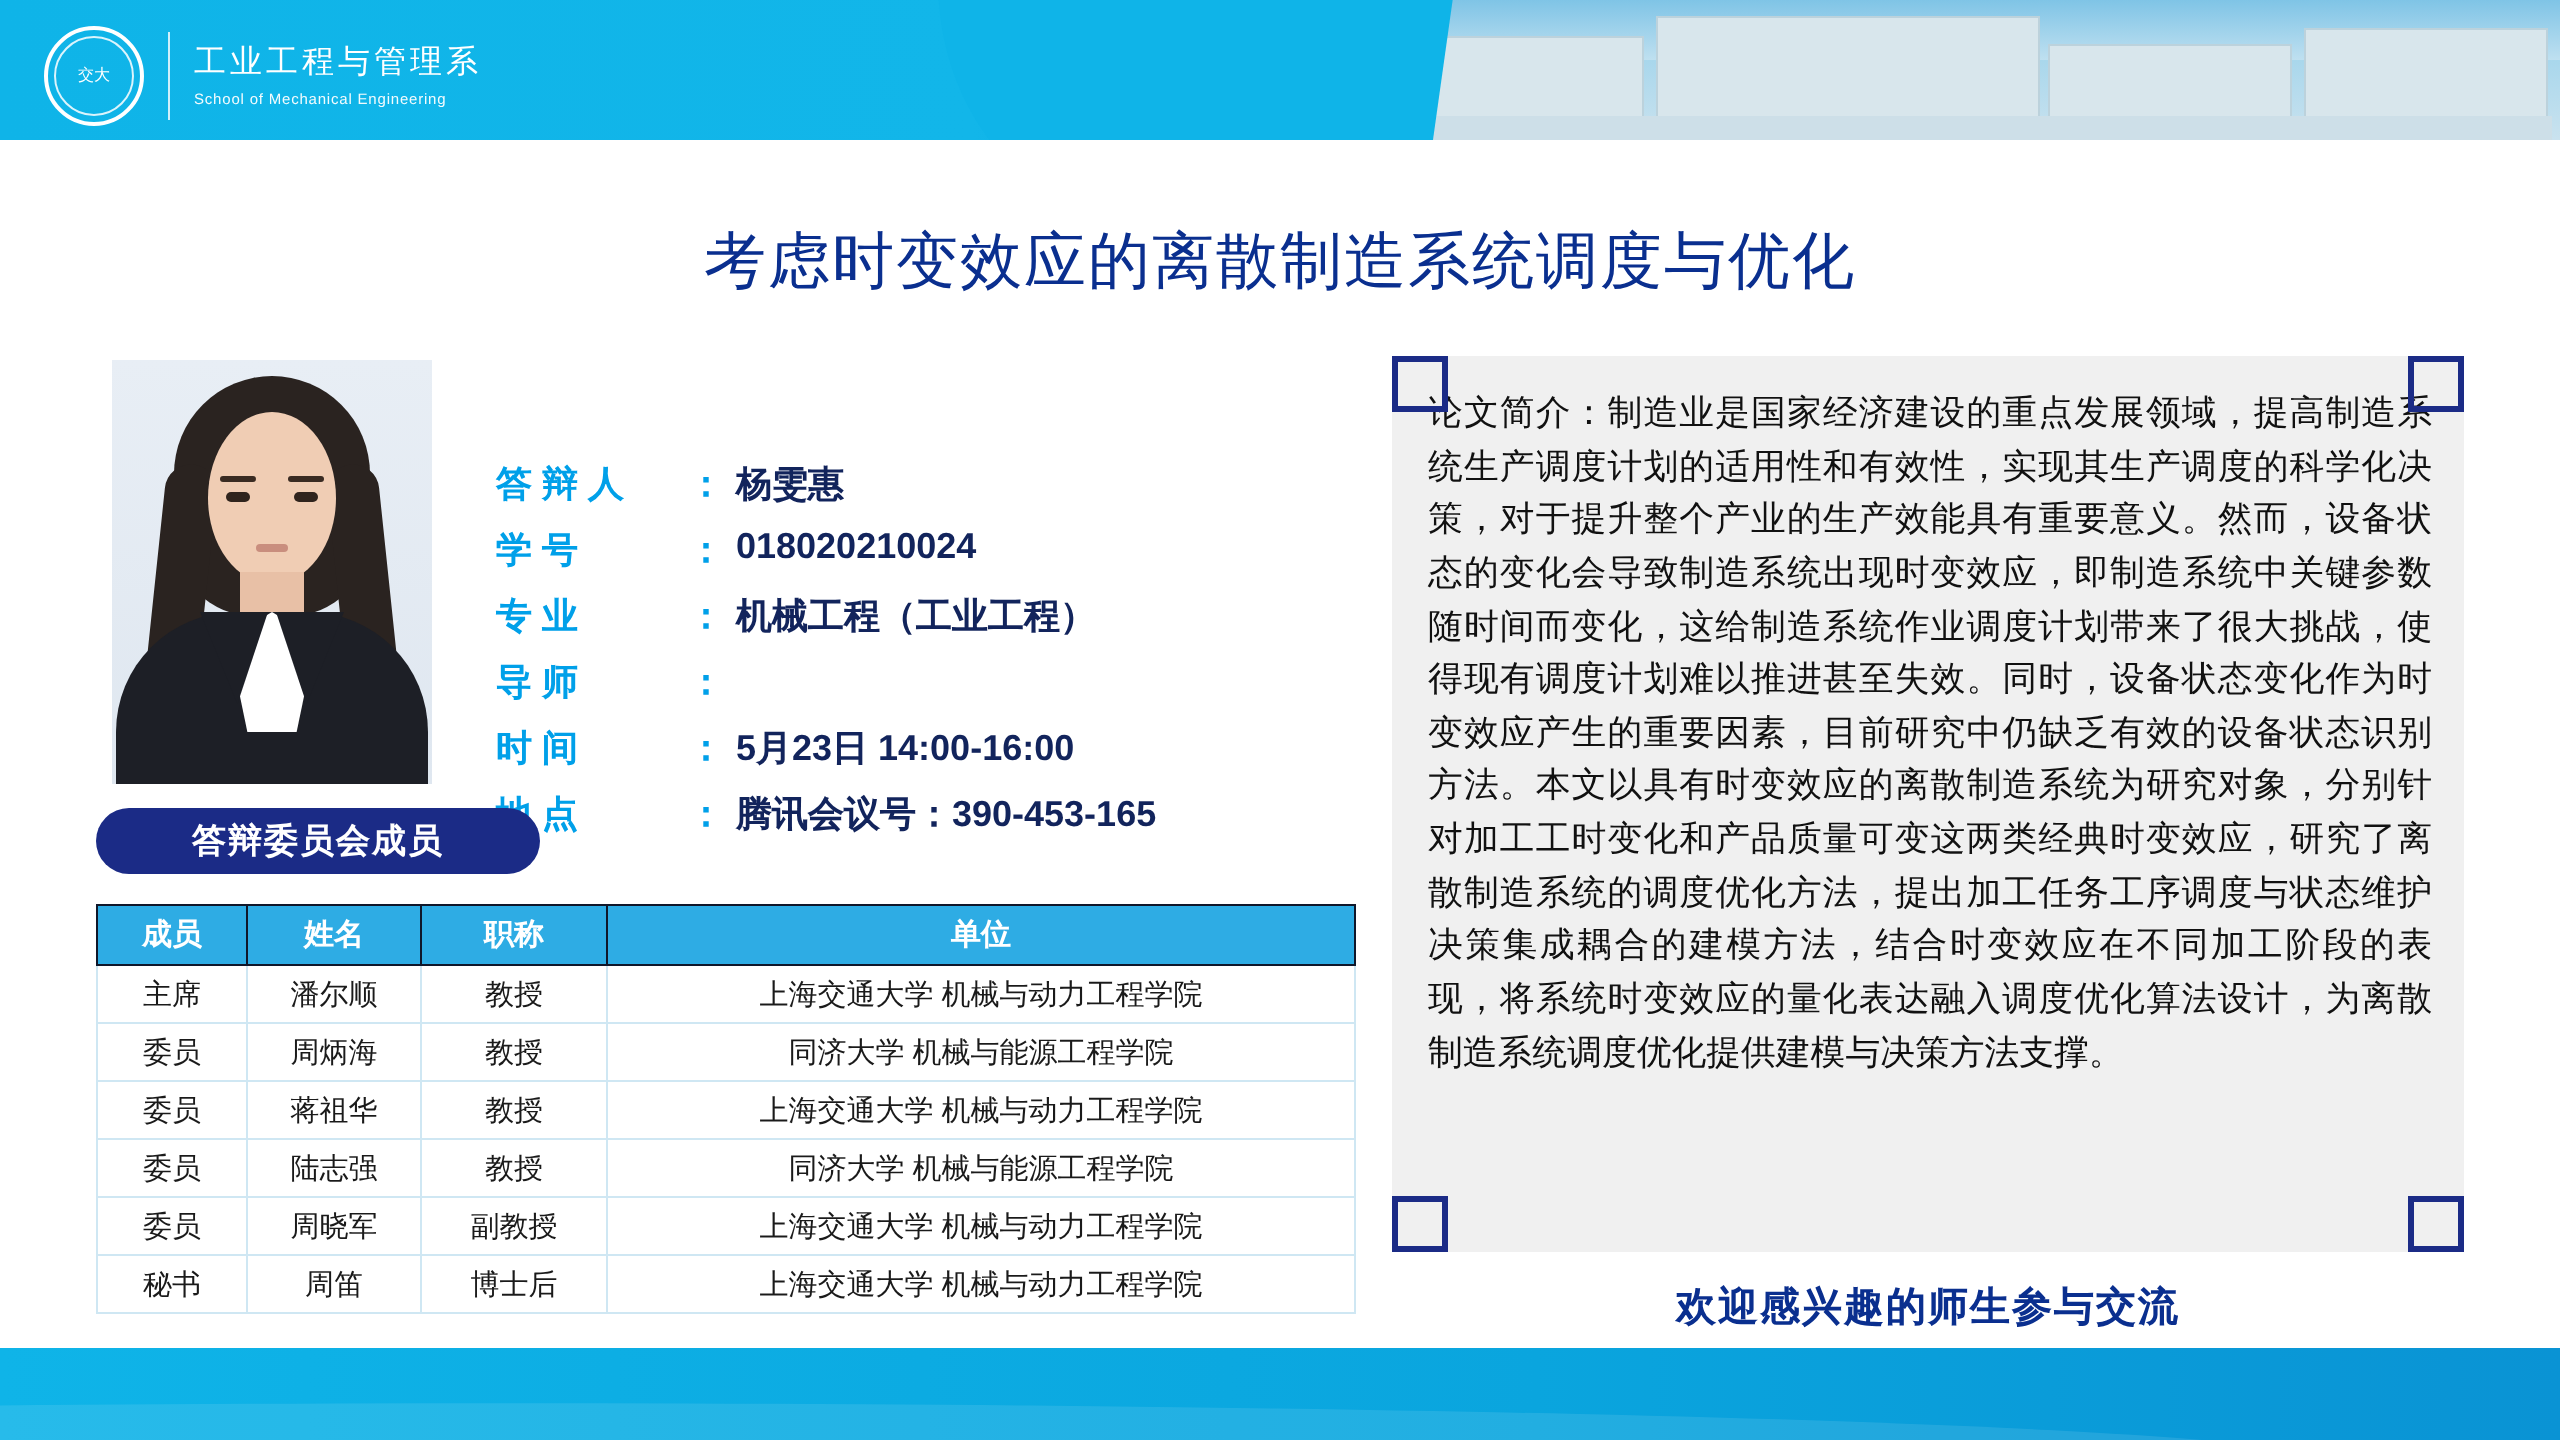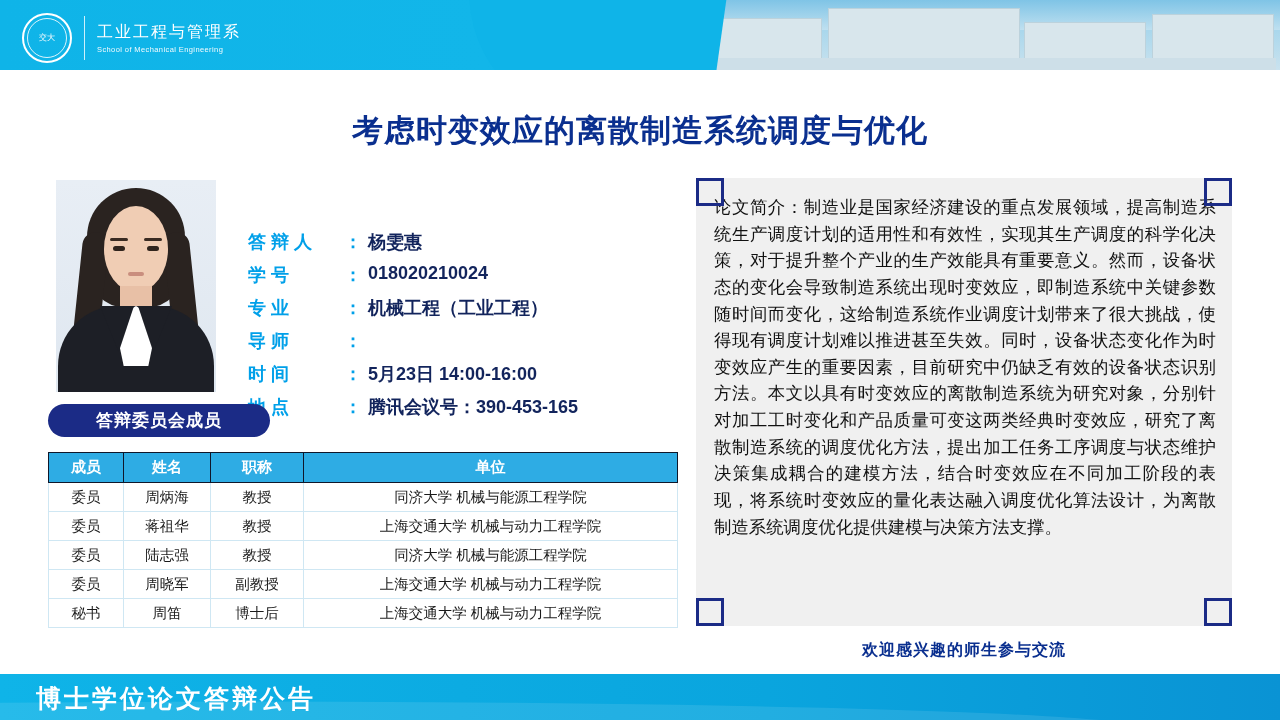--- a/index.html
+++ b/index.html
@@ -46,21 +46,21 @@
   .divider-v{
     width:1px;height:44px;background:rgba(255,255,255,.8);margin:0 12px;
   }
   .school{color:#fff;}
   .school-cn{font-size:16px;letter-spacing:2px;line-height:1.2;}
   .school-en{font-size:7.5px;letter-spacing:.4px;margin-top:3px;opacity:.95;}
 
   
   .title{
     position:absolute;left:0;top:110px;width:1280px;text-align:center;
-    font-size:31px;font-weight:bold;color:#0a2f8f;letter-spacing:1px;
+    font-size:31px;font-weight:normal;color:#0a2f8f;letter-spacing:1px;
     font-family:"DejaVu Sans","Liberation Sans",sans-serif;
   }
 
   
   .photo{
     position:absolute;left:56px;top:180px;width:160px;height:212px;
     background:linear-gradient(180deg,#e8eef5 0%,#dfe7f0 100%);
     overflow:hidden;
   }
   .ph-hair{position:absolute;left:31px;top:8px;width:98px;height:120px;border-radius:49px 49px 40px 40px;background:#2a2320;}
@@ -120,21 +120,21 @@
   .c-tl{left:0;top:0;border-right:none;border-bottom:none;}
   .c-tr{right:0;top:0;border-left:none;border-bottom:none;}
   .c-bl{left:0;bottom:0;border-right:none;border-top:none;}
   .c-br{right:0;bottom:0;border-left:none;border-top:none;}
   .abstract-text{
     font-size:17.4px;line-height:1.53;color:#111;text-align:justify;
     font-family:"DejaVu Sans","Liberation Sans",sans-serif;
   }
   .welcome{
     position:absolute;left:696px;top:640px;width:536px;text-align:center;
-    color:#0a2f8f;font-size:16px;font-weight:bold;letter-spacing:1px;
+    color:#0a2f8f;font-size:20px;font-weight:bold;letter-spacing:1px;
   }
 
   
   .footer{
     position:absolute;left:0;bottom:0;width:1280px;height:46px;
     background:linear-gradient(90deg,#0fb4e8 0%,#0aa5de 60%,#0a93d4 100%);
   }
   .footer-text{
     position:absolute;left:36px;top:8px;color:#fff;font-size:25px;font-weight:bold;
     letter-spacing:3px;font-family:"DejaVu Sans","Liberation Sans",sans-serif;
@@ -227,20 +227,26 @@
   <thead>
     <tr>
       <th class="col-role">成员</th>
       <th class="col-name">姓名</th>
       <th class="col-title">职称</th>
       <th>单位</th>
     </tr>
   </thead>
   <tbody>
     <tr>
+      <td>主席</td>
+      <td>潘尔顺</td>
+      <td>教授</td>
+      <td>上海交通大学 机械与动力工程学院</td>
+    </tr>
+    <tr>
       <td>委员</td>
       <td>周炳海</td>
       <td>教授</td>
       <td>同济大学 机械与能源工程学院</td>
     </tr>
     <tr>
       <td>委员</td>
       <td>蒋祖华</td>
       <td>教授</td>
       <td>上海交通大学 机械与动力工程学院</td>
@@ -271,14 +277,13 @@
   <div class="corner c-tr"></div>
   <div class="corner c-bl"></div>
   <div class="corner c-br"></div>
   <div class="abstract-text">论文简介：制造业是国家经济建设的重点发展领域，提高制造系统生产调度计划的适用性和有效性，实现其生产调度的科学化决策，对于提升整个产业的生产效能具有重要意义。然而，设备状态的变化会导致制造系统出现时变效应，即制造系统中关键参数随时间而变化，这给制造系统作业调度计划带来了很大挑战，使得现有调度计划难以推进甚至失效。同时，设备状态变化作为时变效应产生的重要因素，目前研究中仍缺乏有效的设备状态识别方法。本文以具有时变效应的离散制造系统为研究对象，分别针对加工工时变化和产品质量可变这两类经典时变效应，研究了离散制造系统的调度优化方法，提出加工任务工序调度与状态维护决策集成耦合的建模方法，结合时变效应在不同加工阶段的表现，将系统时变效应的量化表达融入调度优化算法设计，为离散制造系统调度优化提供建模与决策方法支撑。</div>
 </div>
 
 <div class="welcome">欢迎感兴趣的师生参与交流</div>
 
 <div class="footer">
   <div class="footer-wave"></div>
-  <div class="footer-text">博士学位论文答辩公告</div>
 </div>
 
 </body></html>

